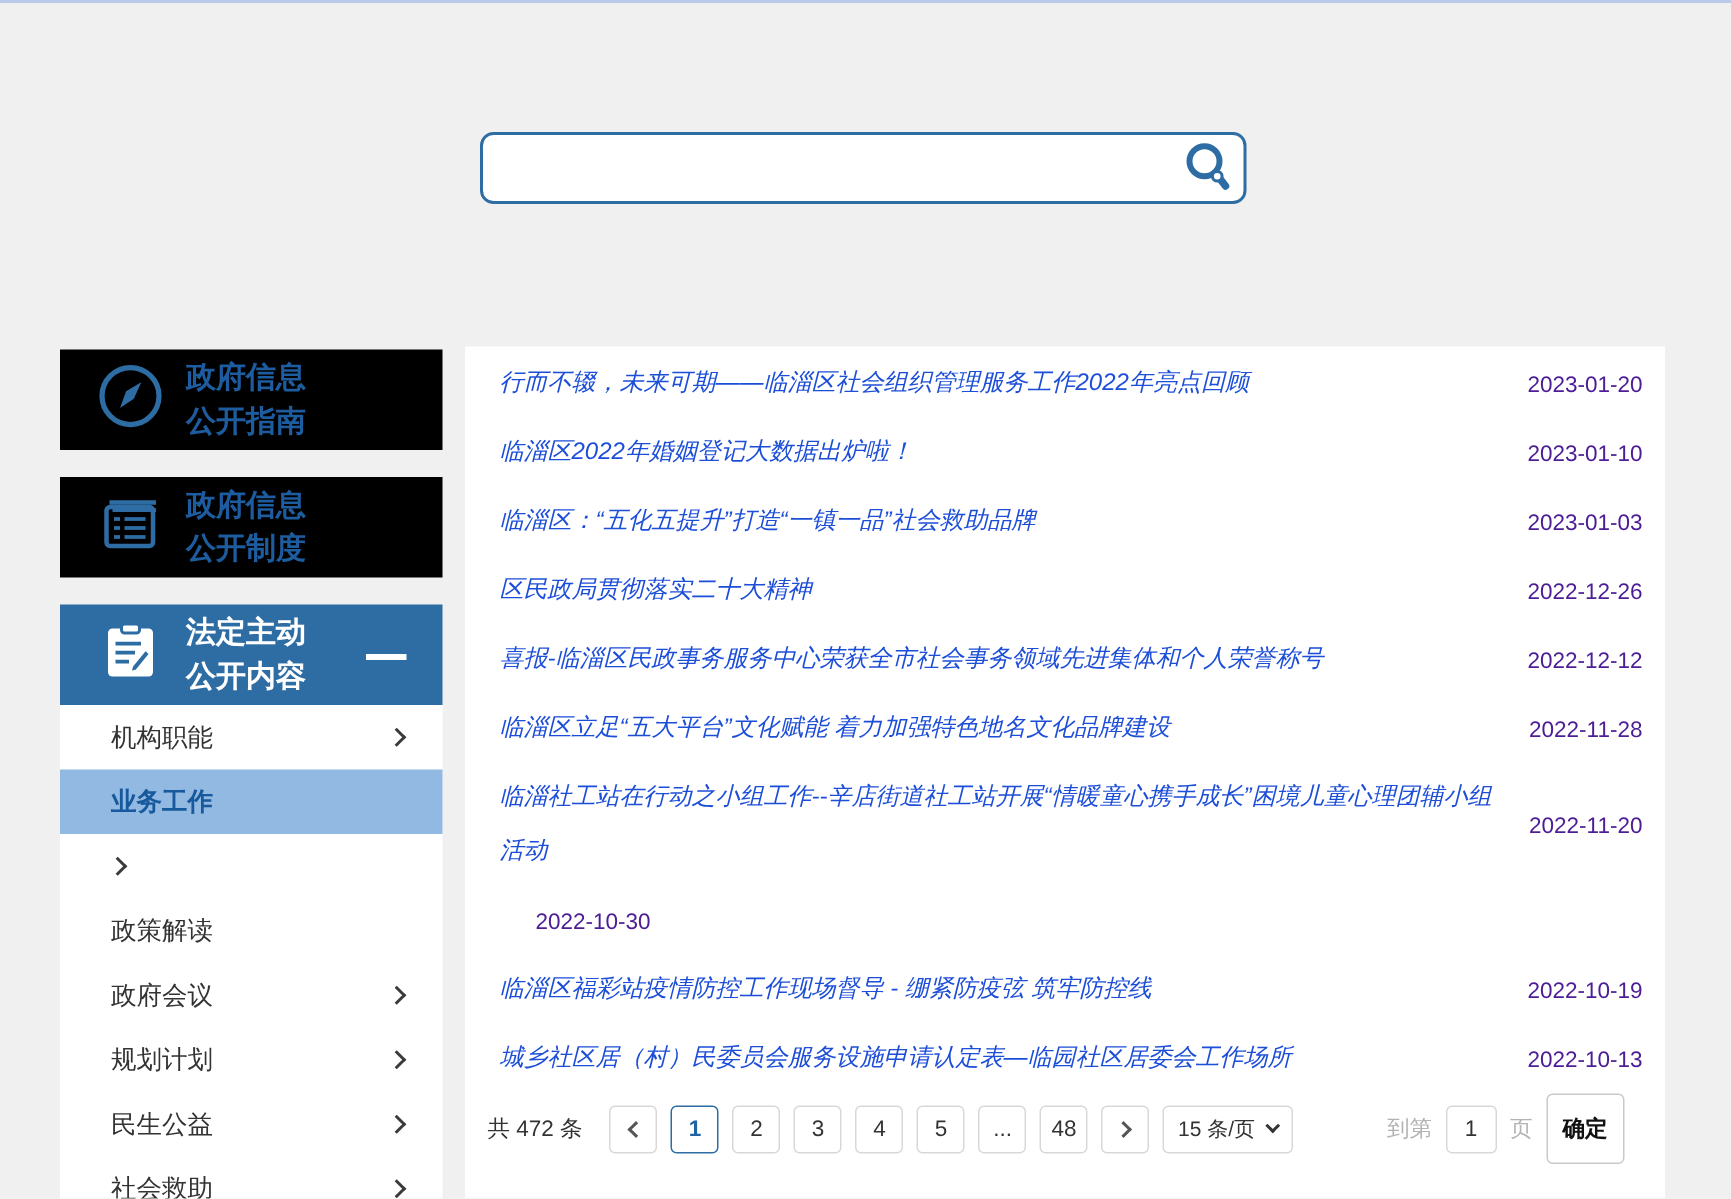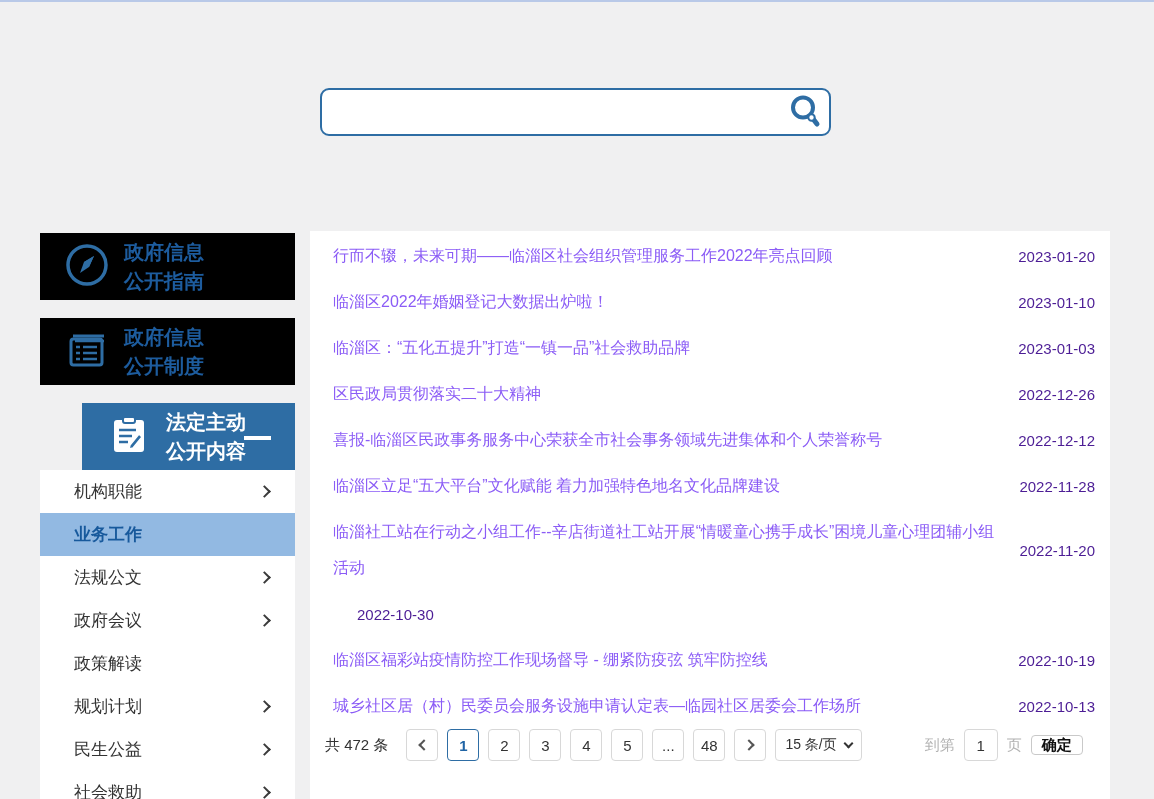--- a/index.html
+++ b/index.html
@@ -26,42 +26,42 @@
     display:flex; align-items:center; justify-content:center;
   }
 
   
   .sidebar { position:absolute; left:40px; top:233px; width:255px; }
   .side-group {
     height:67px; background:#000000; margin-bottom:18px;
     display:flex; align-items:center; padding-left:24px; cursor:pointer;
   }
   .side-group .glabel { margin-left:14px; font-size:20px; font-weight:bold; color:#1d5c9e; line-height:29px; }
-  .side-group.active { background:#2e6da4; margin-bottom:0; position:relative;margin-left:42px; }
+  .side-group.active { background:#2e6da4; margin-bottom:0; position:relative; }
   .side-group.active .glabel { color:#fff; }
   .minus-bar { position:absolute; right:24px; top:33px; width:27px; height:4px; background:#fff; }
 
   .submenu { background:#fff; }
   .submenu-item {
     height:43px; display:flex; align-items:center;
     padding:0 26px 0 34px; font-size:17px; color:#333; cursor:pointer;
   }
   .submenu-item .lbl { flex:1; }
   .submenu-item.active { background:#92b9e2; color:#17599c; font-weight:bold; }
   .chev {
     width:9px; height:9px; border-top:2px solid #3a3a3a; border-right:2px solid #3a3a3a;
     transform:rotate(45deg); flex:none;
   }
 
   
   .main { position:absolute; left:310px; top:231px; width:800px; height:568px; background:#fff; padding:2px 15px 0 23px; }
   .article-row {
     display:flex; align-items:center; min-height:46px; padding:5px 0; cursor:pointer;
   }
-  .article-title { flex:1; font-size:16px; color:#8b5cf6; line-height:36px; }
+  .article-title { flex:1; font-size:16px; color:#1d4ed8; line-height:36px;font-style:italic; }
   .article-date { margin-left:24px; font-size:15px; color:#4c1d95; white-space:nowrap; }
 
   
   .pagination { display:flex; align-items:center; margin-top:0; margin-left:-8px; font-size:15px; color:#333; }
   .total { margin-right:18px; white-space:nowrap; }
   .pbtn {
     min-width:32px; height:32px; border:1px solid #d8d8d8; border-radius:4px; background:#fff;
     display:flex; align-items:center; justify-content:center;
     margin-right:9px; font-size:15px; color:#333; cursor:pointer; padding:0 6px;
   }
@@ -72,21 +72,21 @@
     height:32px; border:1px solid #d8d8d8; border-radius:4px; background:#fff;
     display:flex; align-items:center; padding:0 9px; margin-right:9px; font-size:14px; cursor:pointer;
   }
   .caret-down { width:7px; height:7px; border-right:2px solid #333; border-bottom:2px solid #333; transform:rotate(45deg); margin-left:8px; margin-top:-4px; }
   .goto { display:flex; align-items:center; margin-left:54px; color:#b3b3b3; }
   .goto-input {
     width:34px; height:32px; border:1px solid #d8d8d8; border-radius:4px; text-align:center;
     font-size:15px; color:#333; margin:0 9px; outline:none;
   }
   .confirm-btn {
-    height:20px; border:1px solid #c9c9c9; border-radius:4px; background:#fff;
+    height:47px; border:1px solid #c9c9c9; border-radius:4px; background:#fff;
     font-size:15px; font-weight:bold; color:#111; padding:0 10px; margin-left:9px; cursor:pointer;
   }
 </style>
 </head>
 <body>
 
 <div class="topline"></div>
 
 <div class="search-wrap">
   <input class="search-input" type="text" placeholder="" style="">
@@ -157,29 +157,28 @@
 
   <div class="submenu">
     <div class="submenu-item">
       <span class="lbl">机构职能</span>
       <span class="chev"></span>
     </div>
     <div class="submenu-item active">
       <span class="lbl">业务工作</span>
     </div>
     <div class="submenu-item">
-      <span class="lbl">法规公文</span>
-      <span class="chev"></span>
+      <span class="chev"></span>
+    </div>
+    <div class="submenu-item">
+      <span class="lbl">政策解读</span>
     </div>
     <div class="submenu-item">
       <span class="lbl">政府会议</span>
       <span class="chev"></span>
-    </div>
-    <div class="submenu-item">
-      <span class="lbl">政策解读</span>
     </div>
     <div class="submenu-item">
       <span class="lbl">规划计划</span>
       <span class="chev"></span>
     </div>
     <div class="submenu-item">
       <span class="lbl">民生公益</span>
       <span class="chev"></span>
     </div>
     <div class="submenu-item">

